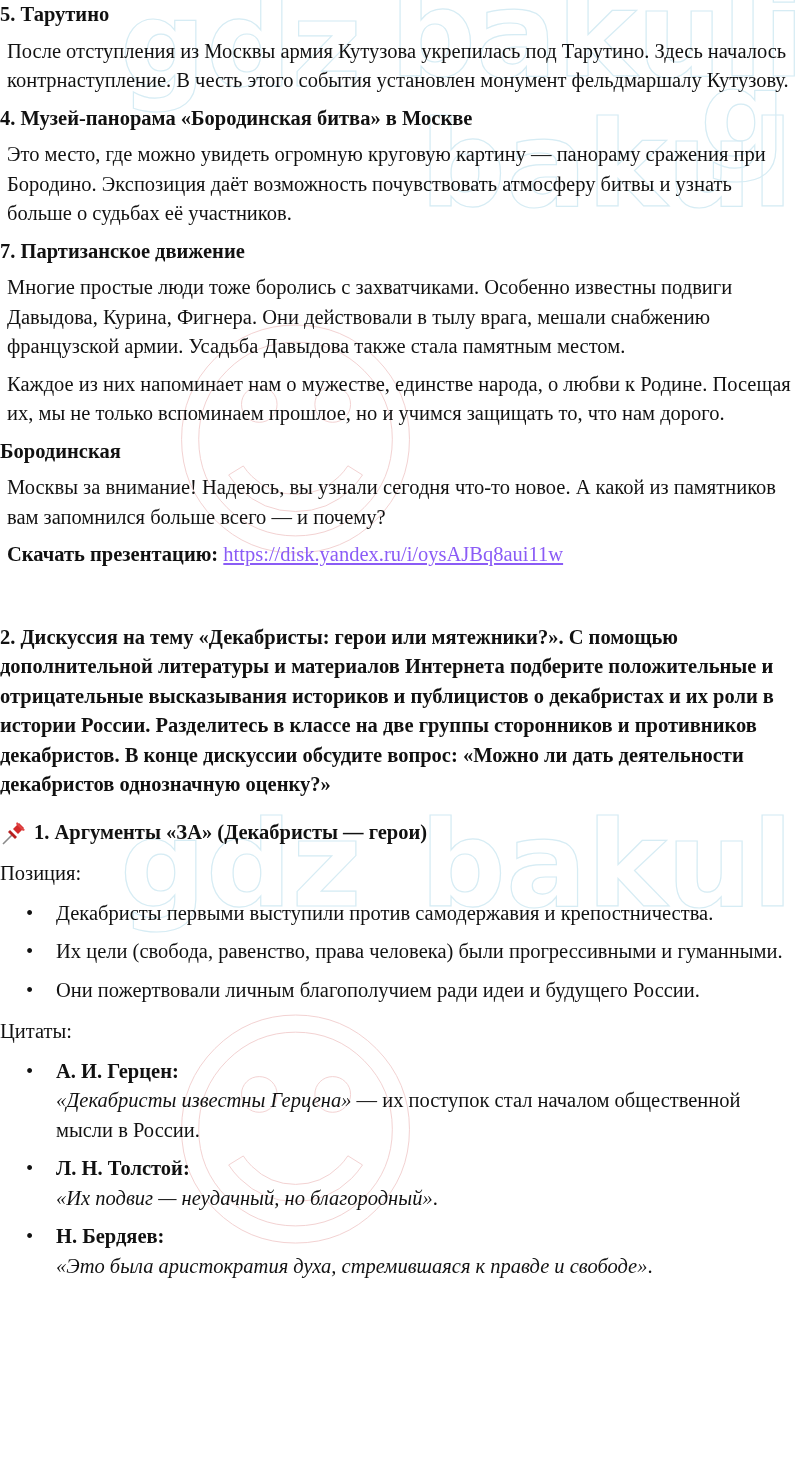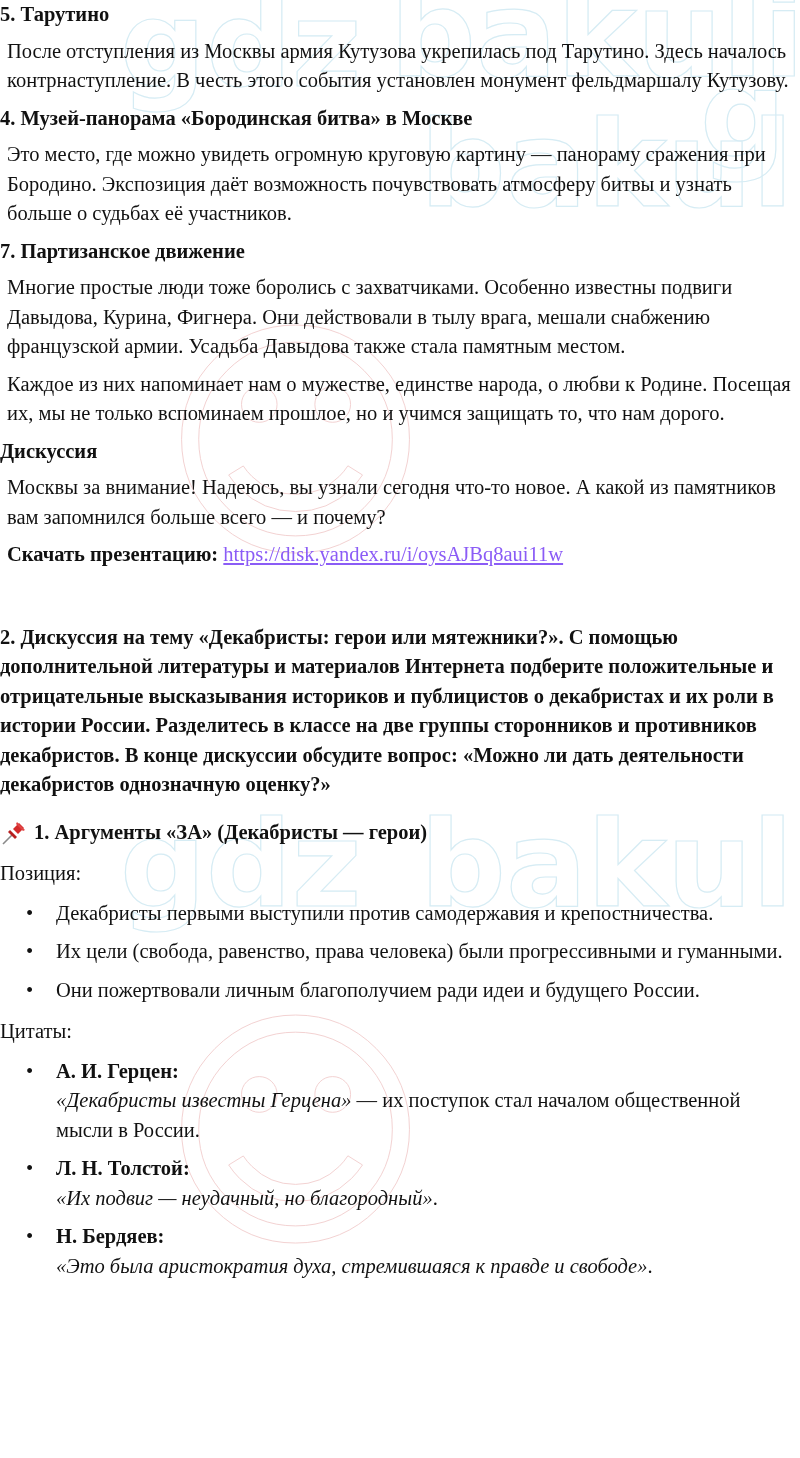--- a/index.html
+++ b/index.html
@@ -52,21 +52,21 @@
     <p class="p">Это место, где можно увидеть огромную круговую картину — панораму сражения при Бородино. Экспозиция даёт возможность почувствовать атмосферу битвы и узнать больше о судьбах её участников.</p>
   </div>
   <div class="sec">
     <p class="h">7. Партизанское движение</p>
     <p class="p">Многие простые люди тоже боролись с захватчиками. Особенно известны подвиги Давыдова, Курина, Фигнера. Они действовали в тылу врага, мешали снабжению французской армии. Усадьба Давыдова также стала памятным местом.</p>
   </div>
   <div class="sec">
     <p class="p">Каждое из них напоминает нам о мужестве, единстве народа, о любви к Родине. Посещая их, мы не только вспоминаем прошлое, но и учимся защищать то, что нам дорого.</p>
   </div>
   <div class="sec">
-    <p class="h">Дискуссия</p>
+    <p class="h">Бородинская</p>
     <p class="p">Москвы за внимание! Надеюсь, вы узнали сегодня что-то новое. А какой из памятников вам запомнился больше всего — и почему?</p>
   </div>
 
   <p class="p">
     <b>Скачать презентацию:</b>
     <a class="link" href="#">https://disk.yandex.ru/i/oysAJBq8aui11w</a>
   </p>
 
   <div class="big-gap"></div>
 

